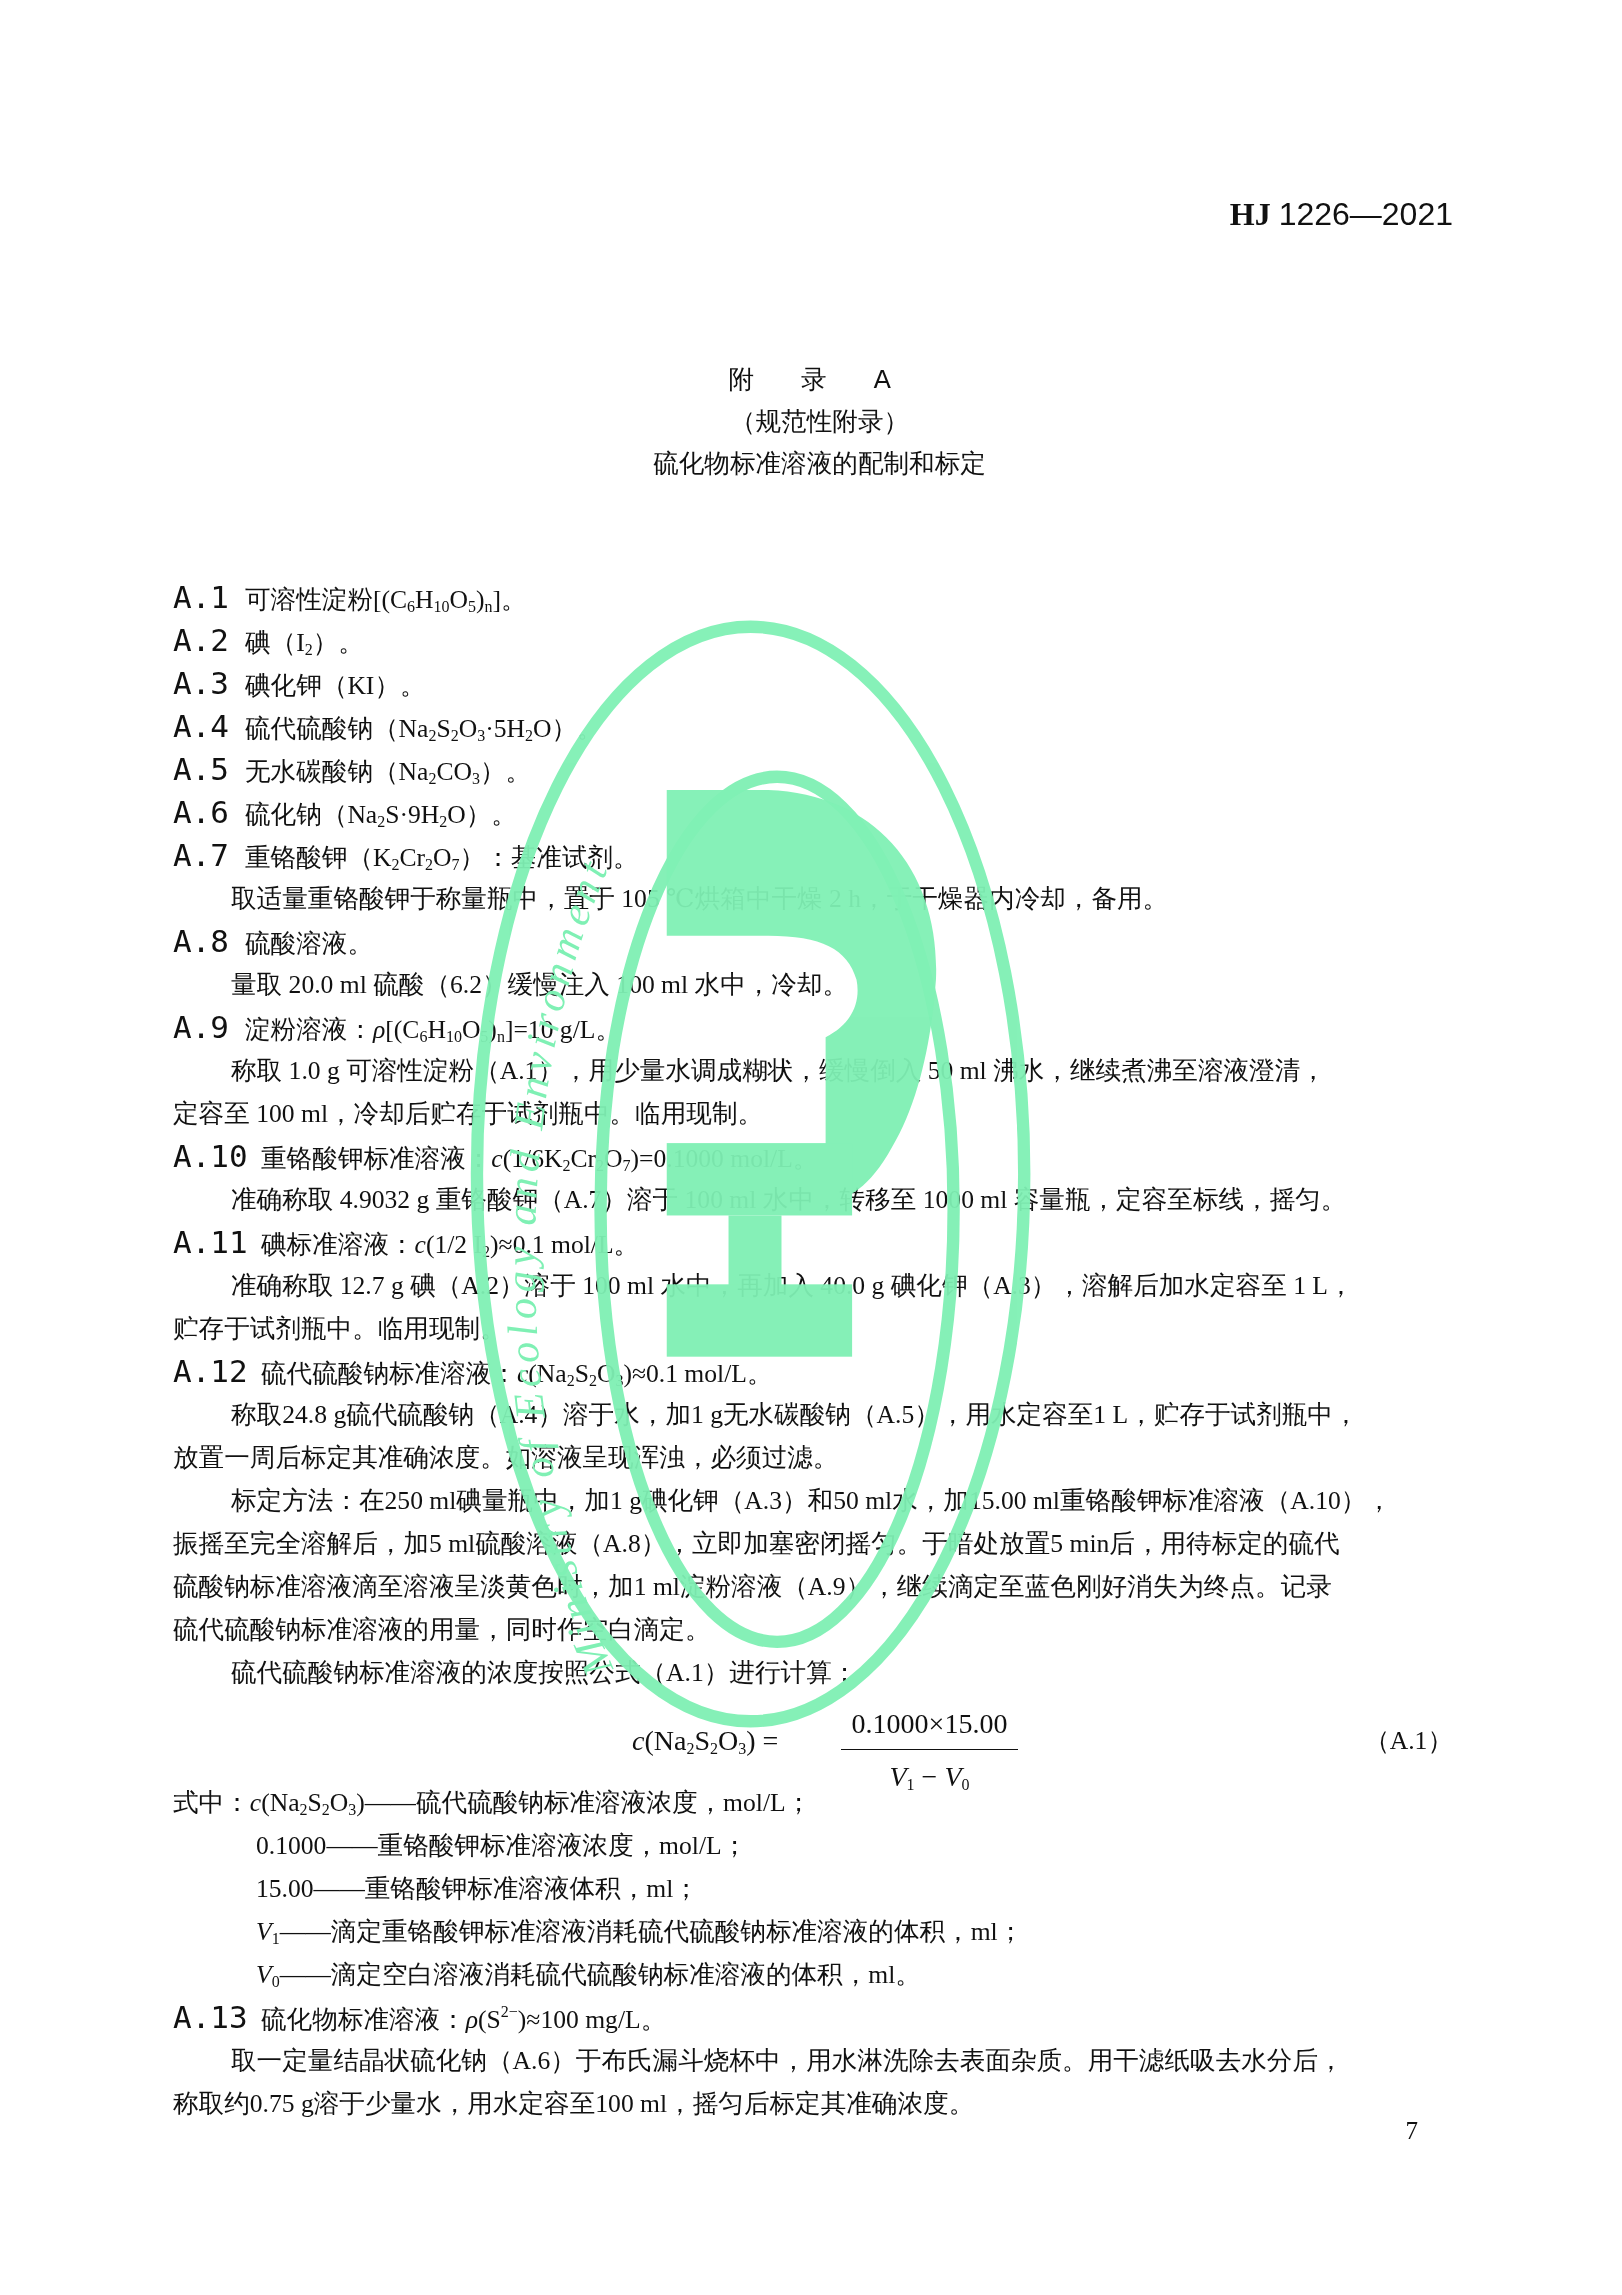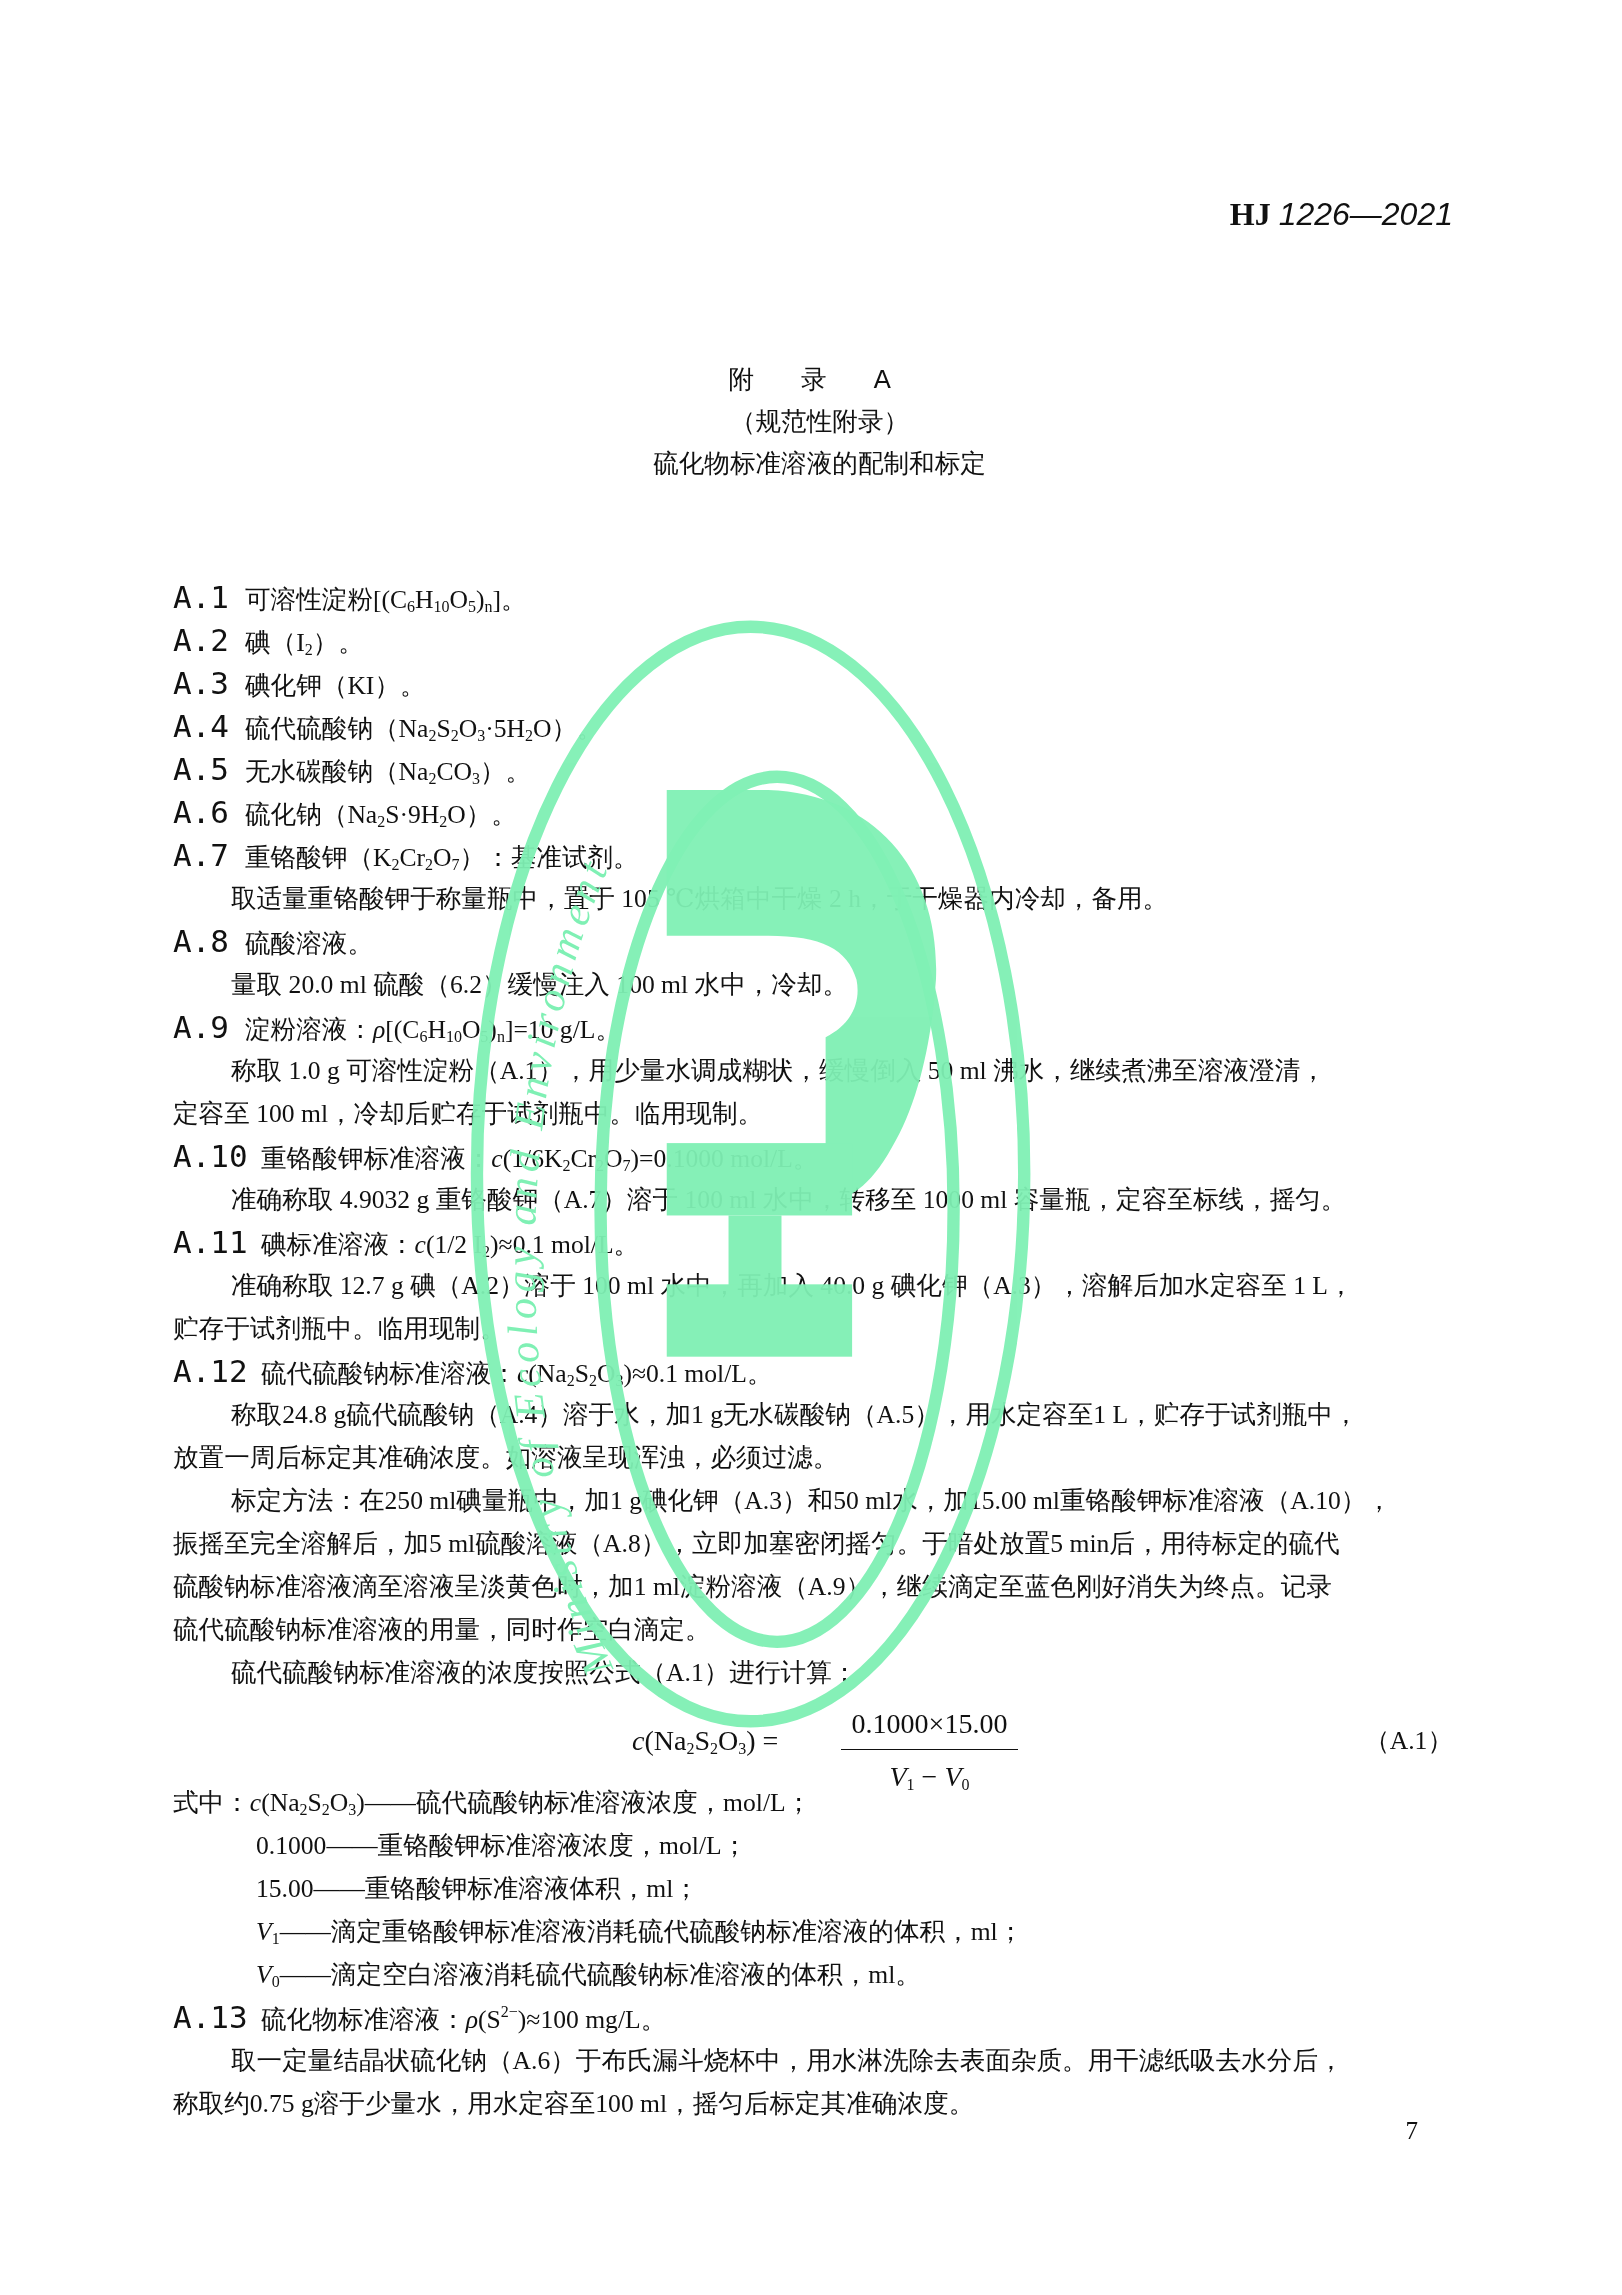--- a/index.html
+++ b/index.html
@@ -2,21 +2,21 @@
 <html style="font-size:14px"><head>
 <meta charset="utf-8">
 <style>
   html, body { margin:0; padding:0; background:#ffffff; }
   body { width:1623px; height:2295px; position:relative; overflow:hidden;
          font-family:"Liberation Serif","DejaVu Serif",serif; color:#111; }
   .page { position:absolute; left:0; top:0; width:1623px; height:2295px; }
 
   .std-no { position:absolute; right:170px; top:196px; font-size:32px; letter-spacing:0; }
   .std-no .hj { font-family:"Liberation Serif",serif; font-weight:bold; }
-  .std-no .num { font-family:"Liberation Sans","DejaVu Sans",sans-serif;font-style:italic; }
+  .std-no .num { font-family:"Liberation Sans","DejaVu Sans",sans-serif; }
 
   .heading { position:absolute; left:8px; width:1623px; text-align:center;
              font-family:"DejaVu Sans","Liberation Sans",sans-serif; font-size:25.6px; }
   .h1 { top:362px; letter-spacing:19.4px; }
   .h2 { top:404px; }
   .h3 { top:446px; }
 
   .body-text { position:absolute; left:173px; top:576px; width:1280px; font-size:25.6px; line-height:43px; }
   .line { white-space:nowrap; height:43px; }
   .indent { padding-left:58px; }

